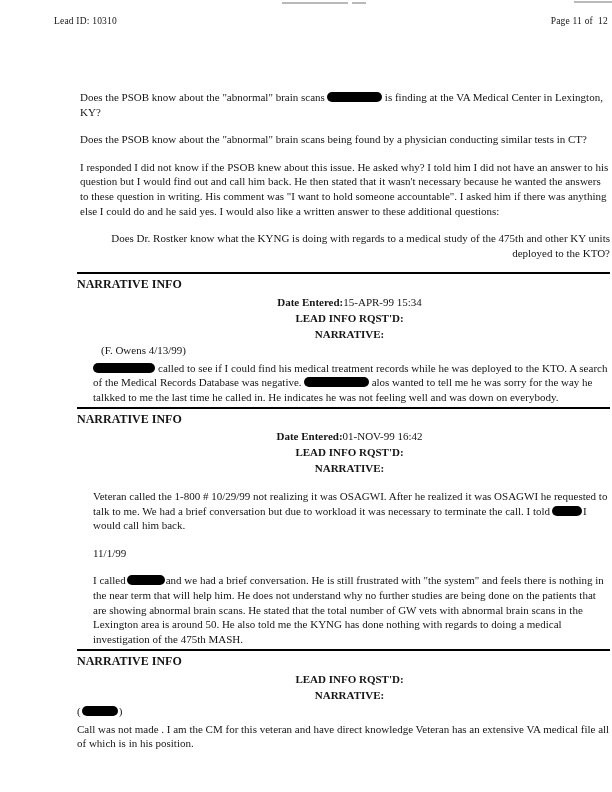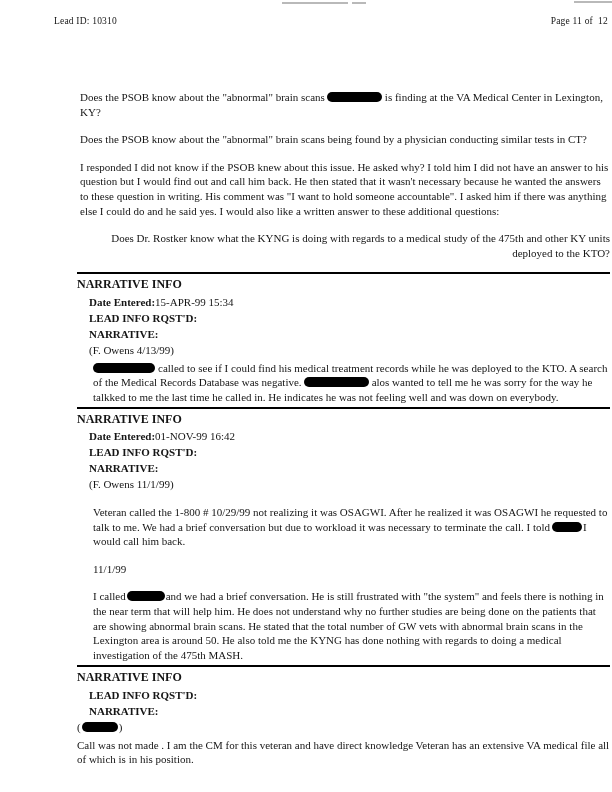--- a/index.html
+++ b/index.html
@@ -23,27 +23,27 @@
   .content p{margin:0 0 13px 0;font-family:Liberation Serif, serif;}
   .content p.tight{margin-bottom:12px;text-align:right;}
   .redact{
     display:inline-block;background:#000;border-radius:5px;
     height:10px;vertical-align:-1px;margin:0 3px 0 2px;
   }
   .r55{width:55px}.r62{width:62px;margin-left:0}.r65{width:65px}
   .r30{width:30px;margin-right:1px}.r38{width:38px;margin:0 1px}.r36{width:36px;margin:0 1px}
   .nsec{margin-left:-3px;border-top:2.6px solid #000;padding-top:3px;}
   .nsec-head{font-weight:bold;font-size:12px;margin:0 0 3px 0;}
-  .fields{margin-left:12px;}
+  .fields{margin-left:12px;text-align:center;}
   .fields .row{margin:0 0 1.5px 0;}
   .fields b{font-weight:bold;}
   .narr-label{margin-top:13px;}
   .nbody{margin-left:16px;margin-top:2px;}
   .nbody p{margin:0 0 13px 0;}
-  .attr{margin-left:12px;margin-bottom:3px;}
+  .attr{margin-left:24px;margin-bottom:3px;}
 </style>
 </head>
 <body>
 
 <div class="page">
 
   <div class="scan-mark" style="left:282px;top:2px;width:66px;"></div>
   <div class="scan-mark" style="left:352px;top:2px;width:14px;"></div>
   <div class="scan-mark" style="left:574px;top:1px;width:38px;"></div>
 
@@ -76,21 +76,20 @@
       </div>
     </div>
 
     <div class="nsec">
       <div class="nsec-head">NARRATIVE INFO</div>
       <div class="fields">
         <div class="row"><b>Date Entered:</b><span>01-NOV-99 16:42</span></div>
         <div class="row"><b>LEAD INFO RQST'D:</b></div>
         <div class="row narr-label"><b>NARRATIVE:</b></div>
       </div>
-      <div class="attr">(F. Owens 11/1/99)</div>
       <div class="nbody">
         <p style="margin-top:13px;"><span>Veteran called the 1-800 # 10/29/99 not realizing it was OSAGWI.  After he realized it was OSAGWI he requested to talk to me.  We had a brief conversation but due to workload it was necessary to terminate the call.  I told</span><span class="redact r30"></span><span>I would call him back.</span></p>
         <p>11/1/99</p>
         <p style="margin-bottom:3px;"><span>I called</span><span class="redact r38"></span><span>and we had a brief conversation.  He is still frustrated with "the system" and feels there is nothing in the near term that will help him.  He does not understand why no further studies are being done on the patients that are showing abnormal brain scans. He stated that the total number of GW vets with abnormal brain scans in the Lexington area is around 50.   He also told me the KYNG has done nothing with regards to doing a medical investigation of the 475th MASH.</span></p>
       </div>
     </div>
 
     <div class="nsec">
       <div class="nsec-head">NARRATIVE INFO</div>
       <div class="fields">

